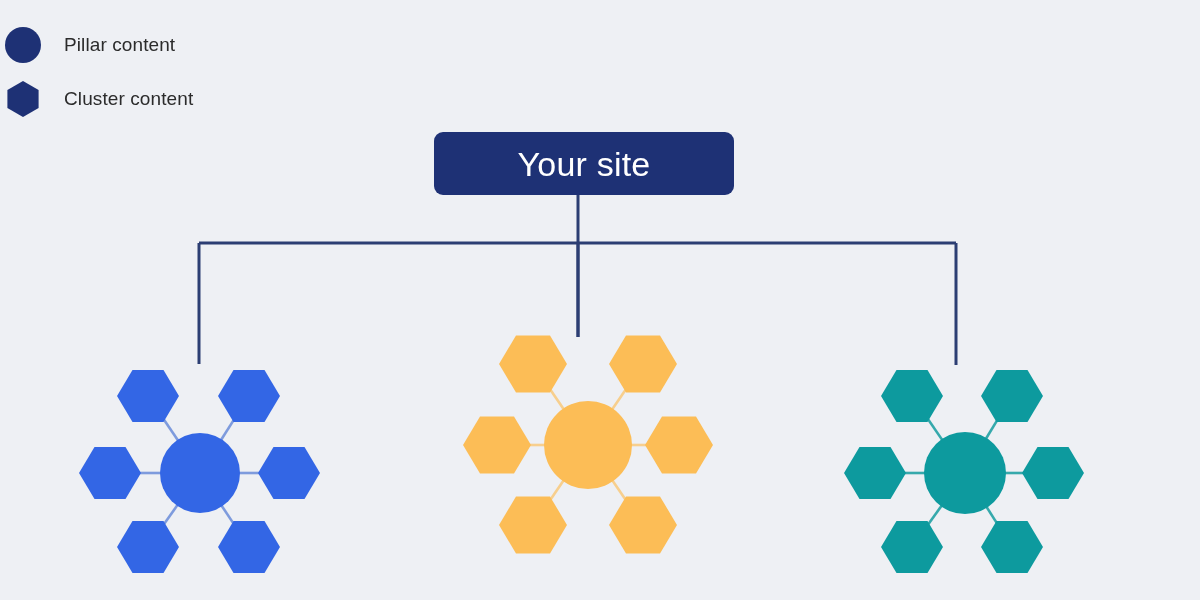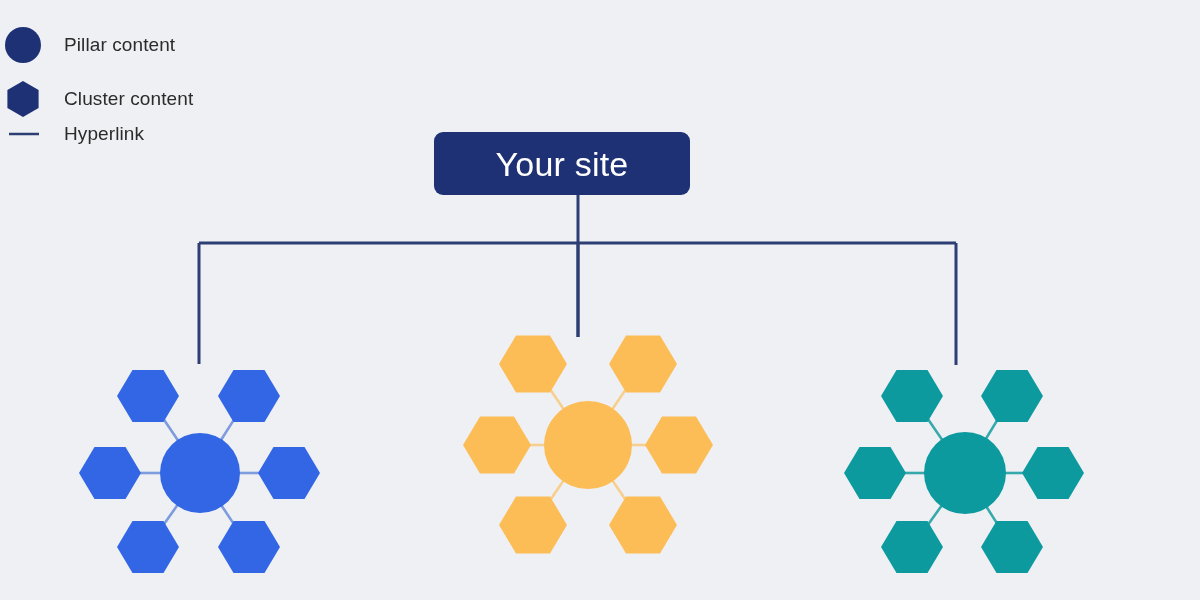--- a/index.html
+++ b/index.html
@@ -55,21 +55,21 @@
     font-size: 19px;
     color: #2b2b2b;
     letter-spacing: 0.1px;
     white-space: nowrap;
   }
   
   .site-box {
     position: absolute;
     left: 434px;
     top: 132px;
-    width: 256px;
+    width: 300px;
     height: 63px;
     border-radius: 9px;
     display: flex;
     align-items: center;
     justify-content: center;
     box-sizing: border-box;
   }
   .site-box-label {
     color: #ffffff;
     font-size: 34px;
@@ -150,28 +150,20 @@
 
     <div class="legend-row r1">
       <span class="legend-marker">
         <svg width="64" height="40" viewBox="0 0 64 40">
           <polygon points="23,2 38.6,11 38.6,29 23,38 7.4,29 7.4,11" fill="#1e3175"></polygon>
         </svg>
       </span>
       <span class="legend-label" style="color: rgb(43, 43, 43);">Cluster content</span>
     </div>
 
-    <div class="legend-row r2">
-      <span class="legend-marker">
-        <svg width="64" height="40" viewBox="0 0 64 40">
-          <line x1="9" y1="20" x2="39" y2="20" stroke="#2c3e73" stroke-width="2.5"></line>
-        </svg>
-      </span>
-      <span class="legend-label" style="color: rgb(43, 43, 43);">Hyperlink</span>
-    </div>
 
   </div>
 
   <div class="site-box" style="background: rgb(30, 49, 117);">
     <span class="site-box-label" style="color: rgb(255, 255, 255);">Your site</span>
   </div>
 
 </div>
 
 </body></html>

